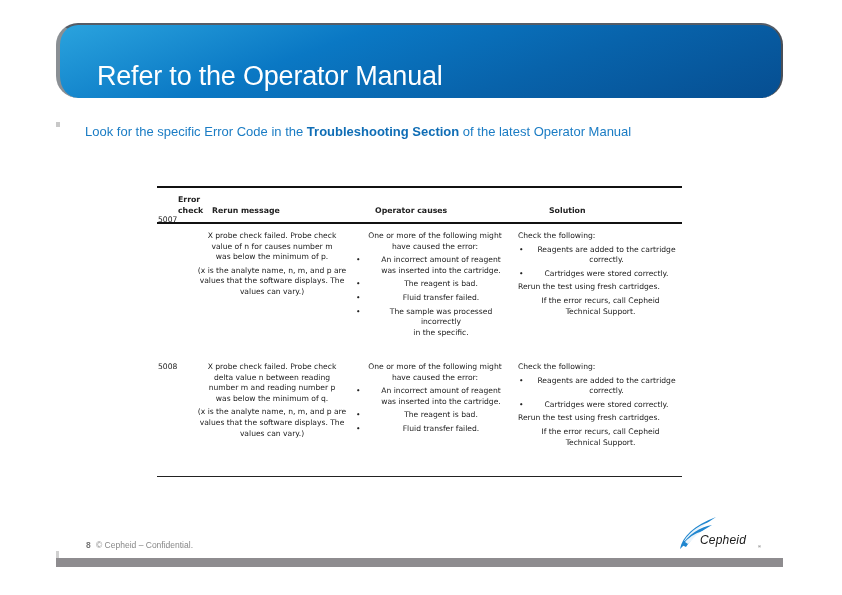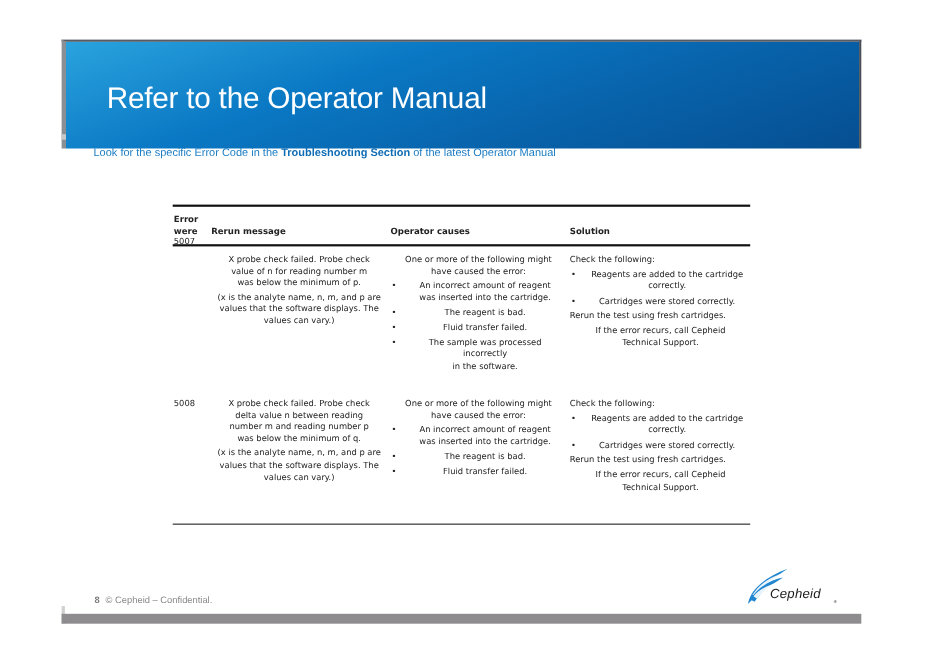--- a/index.html
+++ b/index.html
@@ -2,51 +2,52 @@
 <html><head>
   <meta charset="utf-8">
   <style>
     html, body { margin: 0; padding: 0; }
     body {
       width: 842px; height: 595px; position: relative; overflow: hidden;
       background: #ffffff;
       font-family: "Liberation Sans", sans-serif;
     }
     .banner {
-      position: absolute; left: 56px; top: 36px; width: 727px; height: 99px;
+      position: absolute; left: 56px; top: 23px; width: 727px; height: 75px;
       background: linear-gradient(160deg, #2aa3de 0%, #0a78c4 35%, #0863ab 65%, #064e91 100%);
       border-top: 2px solid #555c66;
       border-left: 4px solid #8a8f94;
       border-right: 2px solid #4a4f57;
       box-sizing: border-box;
+      border-radius: 22px;
     }
     .banner-title {
       position: absolute; left: 37px; top: 36px;
       color: #ffffff; font-size: 27px; font-weight: normal; letter-spacing: -0.2px;
       font-family: "Liberation Sans", sans-serif;
     }
     .left-edge-strip {
       position: absolute; left: 56px; top: 122px; width: 4px; height: 5px; background: #c8c8c8;
     }
     .subtitle {
-      position: absolute; left: 85px; top: 134px;
-      color: #1a7cc4; font-size: 10px; white-space: nowrap;
+      position: absolute; left: 85px; top: 124px;
+      color: #1a7cc4; font-size: 13px; white-space: nowrap;
     }
     .subtitle b { font-weight: bold; color: #0f6db5; }
 
     .table-wrap {
       position: absolute; left: 157px; top: 186px; width: 525px;
     }
     .rule-top { position: absolute; left: 0; top: 0; width: 525px; height: 2px; background: #111; }
     .rule-header { position: absolute; left: 0; top: 36px; width: 525px; height: 2px; background: #111; }
     .rule-bottom { position: absolute; left: 0; top: 290px; width: 525px; height: 1px; background: #222; }
 
     .hdr {
       position: absolute; font-family: "DejaVu Sans", sans-serif; font-size: 7.8px;
-      font-weight: bold; color: #222; line-height: 10.5px;
+      font-weight: bold; color: #222; line-height: 10.5px; margin-left: 20px;
     }
     .cell {
       position: absolute; font-family: "DejaVu Sans", sans-serif; font-size: 7.6px;
       color: #222; line-height: 10.6px;
     }
     .cell p { margin: 0 0 3px 0; }
     .cell ul { list-style: none; margin: 0; padding: 0; }
     .cell li { position: relative; padding-left: 12px; margin-bottom: 3px; }
     .cell li::before { content: "•"; position: absolute; left: 1px; top: 0; }
     .cell .lines span { display: block; text-align: center; }
@@ -80,34 +81,34 @@
 </div>
 <div class="left-edge-strip"></div>
 
 <div class="subtitle"><span>Look for the specific Error Code in the </span><b>Troubleshooting Section</b><span> of the latest Operator Manual</span></div>
 
 <div class="table-wrap">
   <div class="rule-top"></div>
 
   <div class="hdr" style="left:1px; top:9px;">
     <span style="display:block">Error</span>
-    <span style="display:block">were</span>
+    <span style="display:block">check</span>
   </div>
   <div class="hdr" style="left:35px; top:20px;">Rerun message</div>
   <div class="hdr" style="left:198px; top:20px;">Operator causes</div>
-  <div class="hdr" style="left:361px; top:20px;text-align:center;">Solution</div>
+  <div class="hdr" style="left:372px; top:20px;text-align:center;">Solution</div>
 
   <div class="rule-header"></div>
 
   <div>
     <div class="cell" style="left:1px; top:29px;">5007</div>
     <div class="cell" style="left:35px; top:45px; width:160px;">
       <p class="lines">
         <span>X probe check failed. Probe check</span>
-        <span>value of n for reading number m</span>
+        <span>value of n for causes number m</span>
         <span>was below the minimum of p.</span>
       </p>
       <p class="lines">
         <span>(x is the analyte name, n, m, and p are</span>
         <span>values that the software displays. The</span>
         <span>values can vary.)</span>
       </p>
     </div>
     <div class="cell" style="left:198px; top:45px; width:160px;">
       <p class="lines">
@@ -121,21 +122,21 @@
         </li>
         <li class="lines">
           <span>The reagent is bad.</span>
         </li>
         <li class="lines">
           <span>Fluid transfer failed.</span>
         </li>
         <li class="lines">
           <span>The sample was processed</span>
           <span>incorrectly</span>
-          <span>in the software.</span>
+          <span>in the specific.</span>
         </li>
       </ul>
     </div>
     <div class="cell" style="left:361px; top:45px; width:165px;">
       <p>Check the following:</p>
       <ul>
         <li class="lines">
           <span>Reagents are added to the cartridge</span>
           <span>correctly.</span>
         </li>

